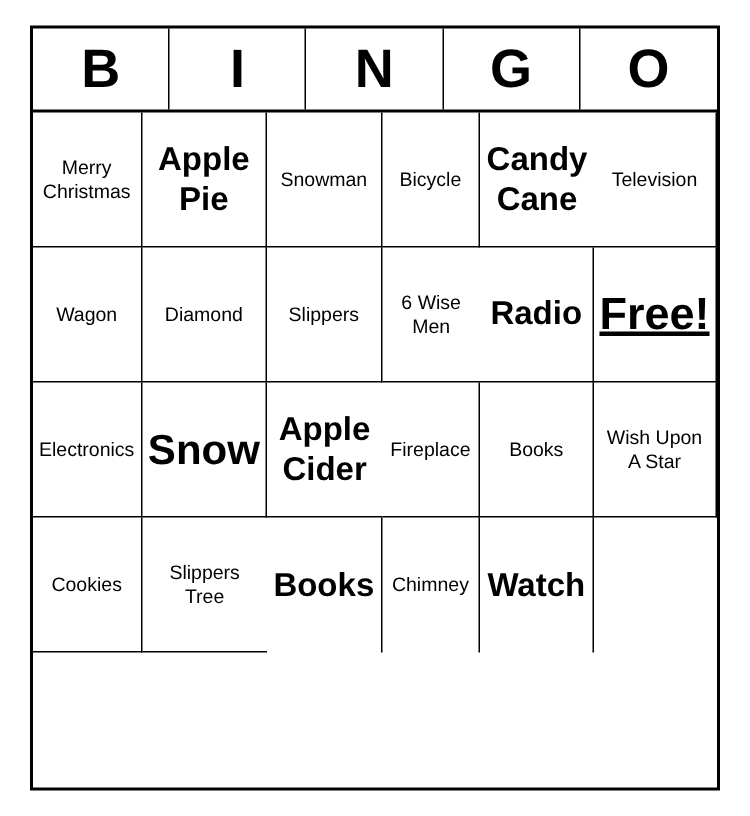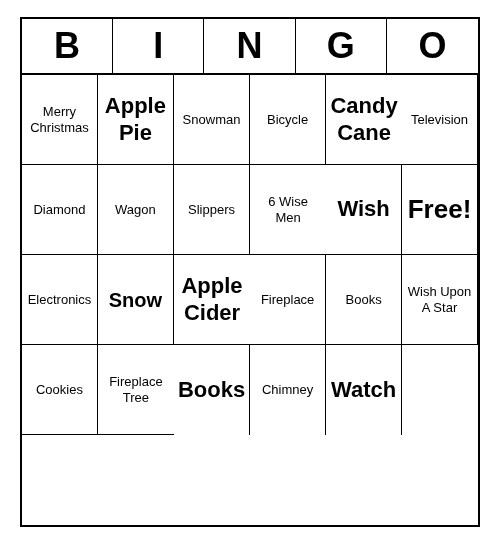--- a/index.html
+++ b/index.html
@@ -58,27 +58,28 @@
     .cell-text {
       font-size: 13px;
       line-height: 1.2;
     }
     .cell-text-large {
       font-size: 22px;
       font-weight: bold;
       line-height: 1.2;
     }
     .cell-text-xlarge {
-      font-size: 20px;
+      font-size: 28px;
       font-weight: bold;
       line-height: 1.2;
     }
     .cell-text-free {
-      font-size: 26px;
+      font-size: 30px;
       font-weight: bold;
+      text-decoration: underline;
     }
   </style>
 </head>
 <body>
 
 <div class="bingo-card">
   <div class="bingo-header">
   <div class="bingo-header-cell">B</div>
       <div class="bingo-header-cell">I</div>
       <div class="bingo-header-cell">N</div>
@@ -98,33 +99,33 @@
       <div class="bingo-cell">
         <span class="cell-text">Bicycle</span>
       </div>
       <div class="bingo-cell">
         <span class="cell-text-large">Candy Cane</span>
       </div>
       <div class="bingo-cell">
         <span class="cell-text">Television</span>
       </div>
       <div class="bingo-cell">
-        <span class="cell-text">Diamond</span>
+        <span class="cell-text">Wagon</span>
       </div>
       <div class="bingo-cell">
-        <span class="cell-text">Wagon</span>
+        <span class="cell-text">Diamond</span>
       </div>
       <div class="bingo-cell">
         <span class="cell-text">Slippers</span>
       </div>
       <div class="bingo-cell">
         <span class="cell-text">6 Wise Men</span>
       </div>
       <div class="bingo-cell">
-        <span class="cell-text-large">Wish</span>
+        <span class="cell-text-large">Radio</span>
       </div>
       <div class="bingo-cell">
         <span class="cell-text-free">Free!</span>
       </div>
       <div class="bingo-cell">
         <span class="cell-text">Electronics</span>
       </div>
       <div class="bingo-cell">
         <span class="cell-text-xlarge">Snow</span>
       </div>
@@ -137,21 +138,21 @@
       <div class="bingo-cell">
         <span class="cell-text">Books</span>
       </div>
       <div class="bingo-cell">
         <span class="cell-text">Wish Upon A Star</span>
       </div>
       <div class="bingo-cell">
         <span class="cell-text">Cookies</span>
       </div>
       <div class="bingo-cell">
-        <span class="cell-text">Fireplace Tree</span>
+        <span class="cell-text">Slippers Tree</span>
       </div>
       <div class="bingo-cell">
         <span class="cell-text-large">Books</span>
       </div>
       <div class="bingo-cell">
         <span class="cell-text">Chimney</span>
       </div>
       <div class="bingo-cell">
         <span class="cell-text-large">Watch</span>
       </div>

